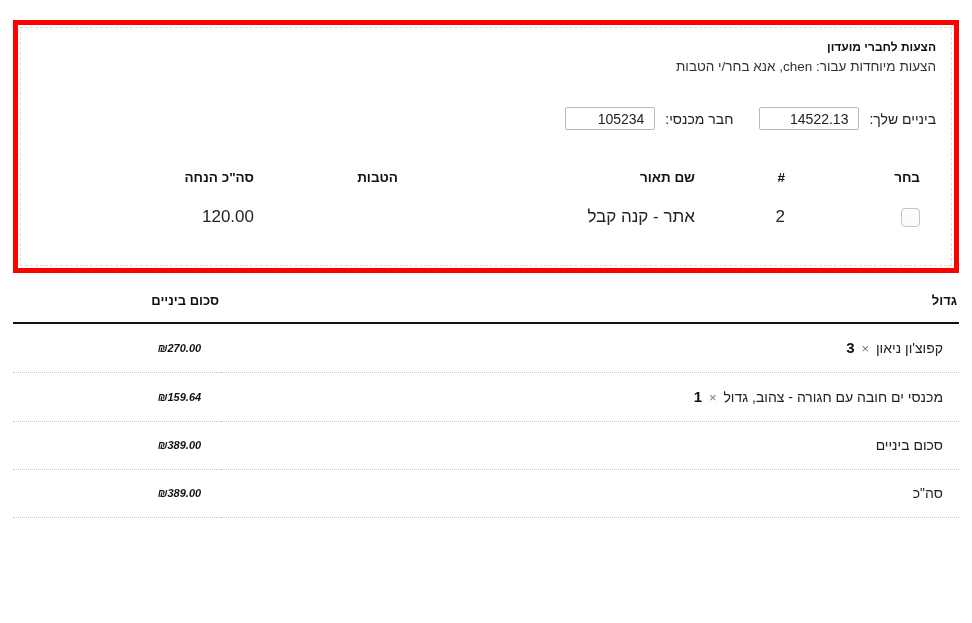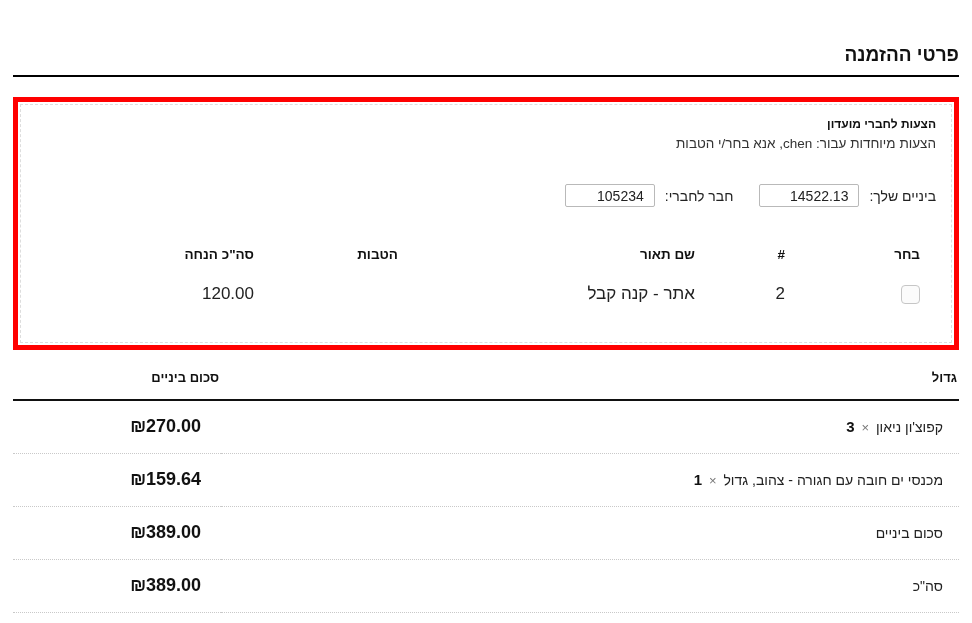--- a/index.html
+++ b/index.html
@@ -111,45 +111,45 @@
     border-bottom: 1px dotted #c9c9c9;
     padding: 15px 16px 16px 0;
     font-size: 14px;
     color: #222;
     text-align: right;
   }
   .col-product { width: 78%; }
   .col-amount  { width: 22%; }
   .order-table td.amount-cell {
     padding: 15px 20px 16px 0;
-    font-size: 18px;
-    font-weight: bold;
-    color: #111;
+    font-size: 11px;
+    font-weight: bold;
+    color: #111;
+    font-style: italic;
   }
   .times { color: #777; font-size: 13px; padding: 0 3px; }
   .qty { font-size: 15px; font-weight: bold; color: #111; }
   .summary-label { font-size: 13.5px; }
 </style>
 </head>
 <body>
 
 <div class="page">
 
-  <h2 class="page-title">פרטי ההזמנה</h2>
 
   <div class="club-box">
     <div class="club-box-inner">
       <h3 class="club-heading">הצעות לחברי מועדון</h3>
       <p class="club-sub">הצעות מיוחדות עבור: chen, אנא בחר/י הטבות</p>
 
       <div class="points-row">
         <span>ביניים שלך:</span>
         <input class="points-input" type="text" value="14522.13" style="">
         <span class="spacer"></span>
-        <span>חבר לחברי:</span>
+        <span>חבר מכנסי:</span>
         <input class="member-input" type="text" value="105234" style="">
       </div>
 
       <table class="club-table">
         <thead>
           <tr>
             <th class="col-select">בחר</th>
             <th class="col-number">#</th>
             <th class="col-benefit">שם תאור</th>
             <th class="col-desc">הטבות</th>

